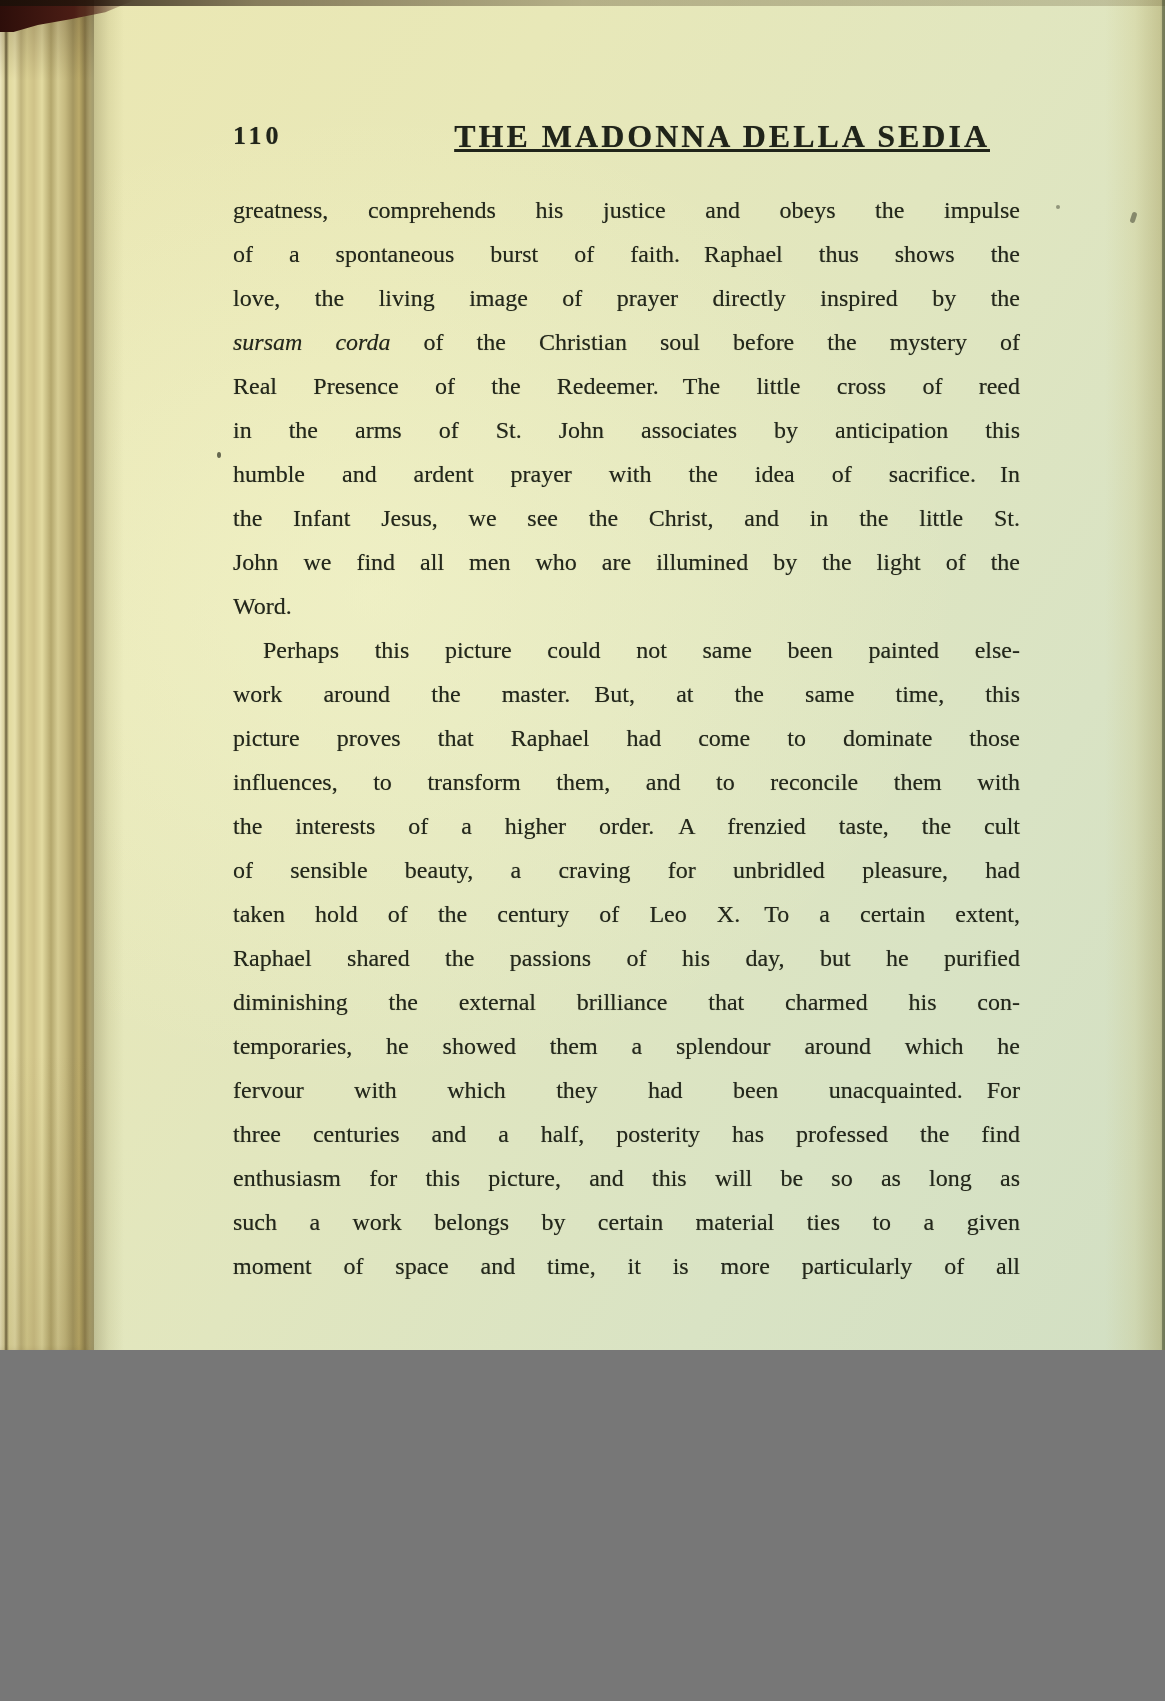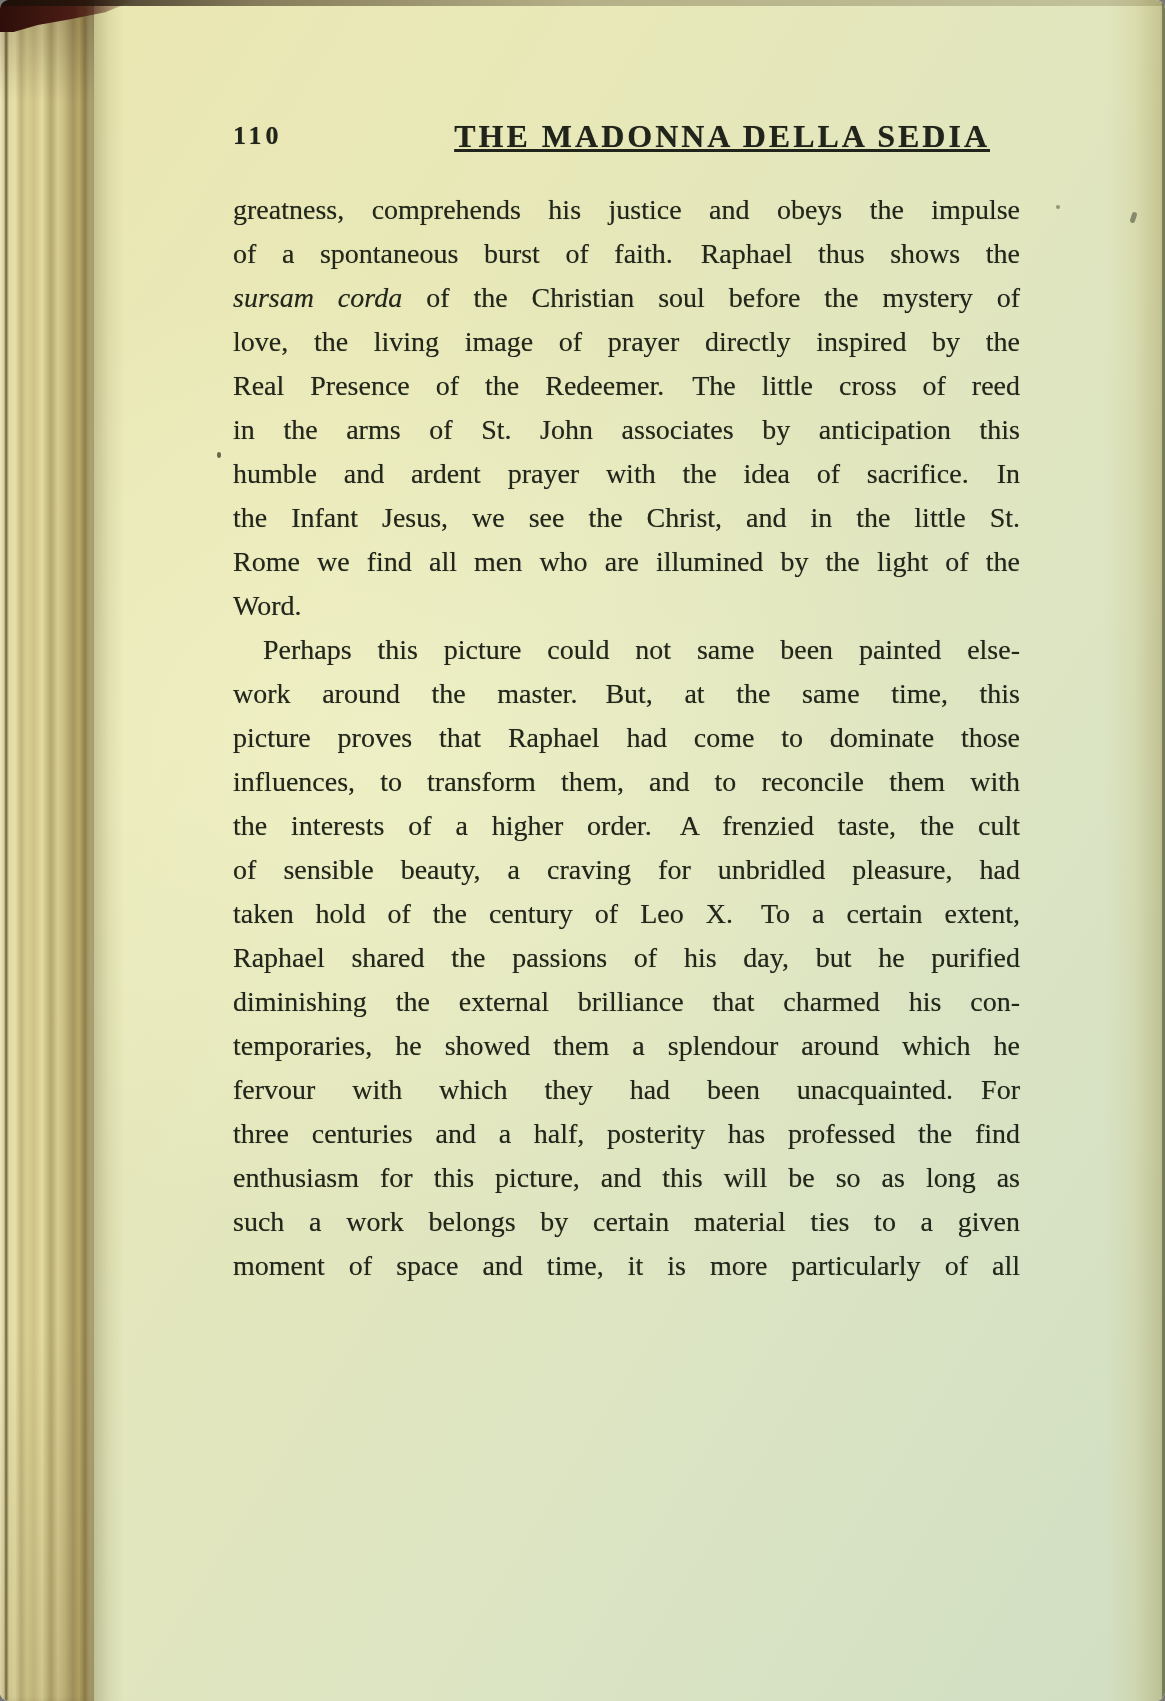--- a/index.html
+++ b/index.html
@@ -1,23 +1,22 @@
 <!DOCTYPE html>
 <html><head>
 <meta charset="utf-8">
 <style>
   html, body { margin: 0; padding: 0; background: #777; }
   #frame {
     position: relative;
     width: 1165px;
-    height: 1701px;
+    height: 1350px;
     overflow: hidden;
     background: #dce4c2;
     font-family: "Liberation Serif", "DejaVu Serif", serif;
-    border-radius: 9px;
   }
   
   .paper {
     position: absolute; inset: 0;
     background:
       radial-gradient(ellipse 820px 680px at 32% 44%, rgba(247,247,206,0.50), rgba(247,247,206,0) 72%),
       linear-gradient(122deg, #ebe7b2 0%, #e8e8b8 28%, #e1e6bf 52%, #d9e3c4 76%, #d2dfc3 100%);
   }
   
   .right-curve {
@@ -68,21 +67,21 @@
     font-size: 26px; font-weight: bold; letter-spacing: 4px;
     color: #20241a; text-shadow: 0 0 0.7px rgba(32,36,26,0.55);
   }
   .title {
     text-align: right; padding-right: 30px;
     font-size: 32px; font-weight: bold; letter-spacing: 3px;
     color: #20241a; text-shadow: 0 0 0.7px rgba(32,36,26,0.55); text-decoration: underline;
   }
   .para { margin: 0; }
   .line {
-    font-size: 28px; line-height: 44px;
+    font-size: 24px; line-height: 44px;
     text-align: justify; text-align-last: justify;
     text-shadow: 0 0 0.7px rgba(35,39,27,0.50);
   }
   .line.nojust { text-align-last: left; }
   .para.indent .line:first-child { text-indent: 30px; }
   .it { font-style: italic; }
 
   
   .speck { position: absolute; background: #434633; border-radius: 50%; }
   .speck-a { left: 217px; top: 452px; width: 4px; height: 6px; opacity: 0.8; }
@@ -103,27 +102,27 @@
 
   <div class="content">
     <div class="header">
       <span class="pagenum">110</span>
       <div class="title">THE MADONNA DELLA SEDIA</div>
     </div>
     <div id="page-body">
         <div class="para">
           <div class="line">greatness, comprehends his justice and obeys the impulse</div>
           <div class="line">of a spontaneous burst of faith. Raphael thus shows the</div>
+          <div class="line">love, the living image of prayer directly inspired by the</div>
           <div class="line"><span class="it">sursam corda</span> of the Christian soul before the mystery of</div>
-          <div class="line">love, the living image of prayer directly inspired by the</div>
           <div class="line">Real Presence of the Redeemer. The little cross of reed</div>
           <div class="line">in the arms of St. John associates by anticipation this</div>
           <div class="line">humble and ardent prayer with the idea of sacrifice. In</div>
           <div class="line">the Infant Jesus, we see the Christ, and in the little St.</div>
-          <div class="line">Rome we find all men who are illumined by the light of the</div>
+          <div class="line">John we find all men who are illumined by the light of the</div>
           <div class="line nojust">Word.</div>
         </div>
         <div class="para indent">
           <div class="line">Perhaps this picture could not same been painted else-</div>
           <div class="line">work around the master. But, at the same time, this</div>
           <div class="line">picture proves that Raphael had come to dominate those</div>
           <div class="line">influences, to transform them, and to reconcile them with</div>
           <div class="line">the interests of a higher order. A frenzied taste, the cult</div>
           <div class="line">of sensible beauty, a craving for unbridled pleasure, had</div>
           <div class="line">taken hold of the century of Leo X. To a certain extent,</div>

